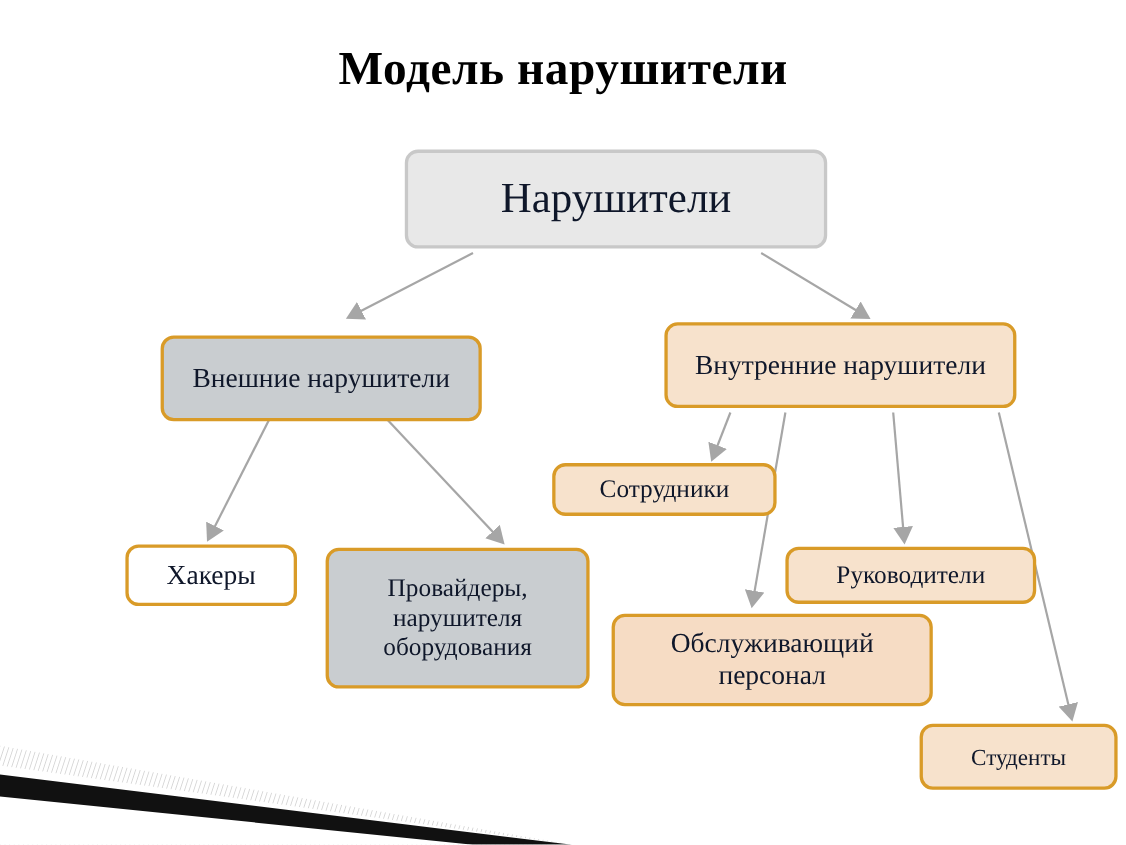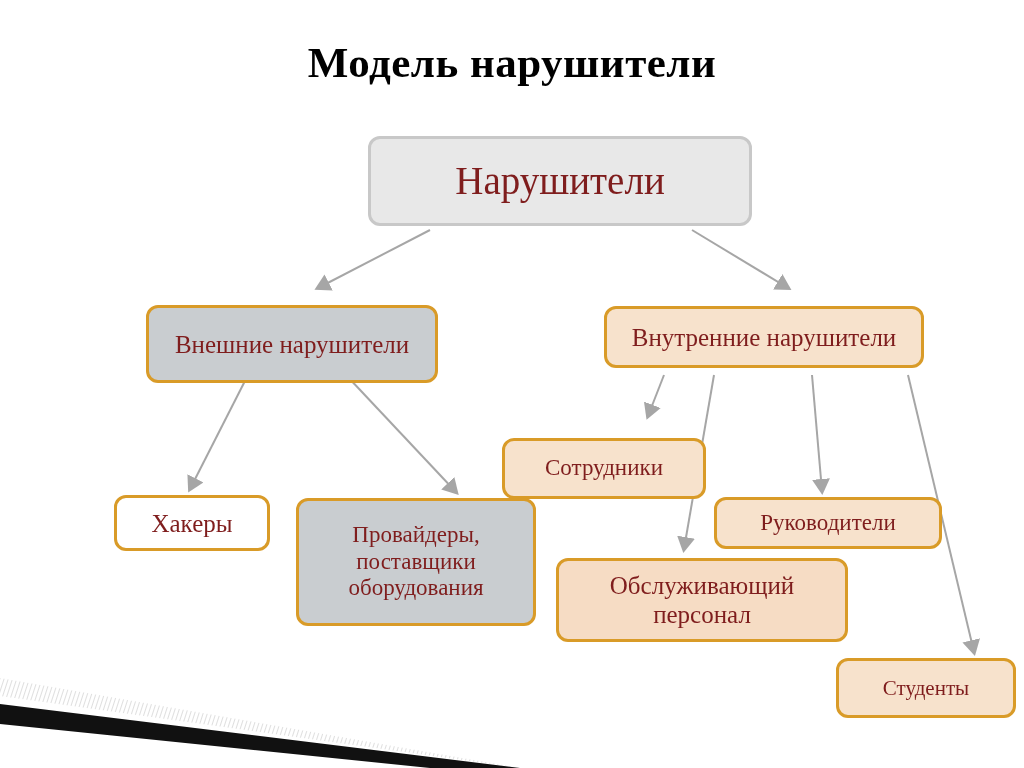--- a/index.html
+++ b/index.html
@@ -36,21 +36,21 @@
   .node {
     position: absolute;
     box-sizing: border-box;
     border: 3px solid #D99B28;
     border-radius: 12px;
     display: flex;
     align-items: center;
     justify-content: center;
     text-align: center;
     font-family: "Liberation Serif", serif;
-    color: #7f1d1d;
+    color: #0f172a;
     line-height: 1.16;
     padding: 2px 6px;
   }
   .node.root {
     border-color: #C8C8C8;
     background: #E8E8E8;
     border-width: 3px;
   }
   .node.gray {
     background: #C9CDD0;
@@ -68,36 +68,34 @@
   #node-root {
     left: 368px; top: 136px; width: 384px; height: 90px;
     font-size: 39px;
   }
   #node-external {
     left: 146px; top: 293px; width: 292px; height: 78px;
     font-size: 25px;
     margin-top: 12px;
   }
   #node-internal {
-    left: 604px; top: 293px; width: 320px; height: 62px;
+    left: 604px; top: 293px; width: 320px; height: 78px;
     font-size: 25px;
-    margin-top: 13px;
   }
   #node-hackers {
     left: 114px; top: 495px; width: 156px; height: 56px;
     font-size: 25px;
   }
   #node-providers {
     left: 296px; top: 498px; width: 240px; height: 128px;
     font-size: 23px;
   }
   #node-employees {
-    left: 502px; top: 421px; width: 204px; height: 61px;
+    left: 502px; top: 421px; width: 204px; height: 48px;
     font-size: 23px;
-    margin-top: 17px;
   }
   #node-managers {
     left: 714px; top: 497px; width: 228px; height: 52px;
     font-size: 23px;
     text-align: center;
   }
   #node-service {
     left: 556px; top: 558px; width: 292px; height: 84px;
     font-size: 25px;
   }
@@ -143,21 +141,21 @@
       <path d="M812,375 L822,491"></path>
       <path d="M714,375 L684,549"></path>
       <path d="M908,375 L974,652"></path>
     </g>
   </svg>
 
   <div class="node root" id="node-root">Нарушители</div>
   <div class="node gray" id="node-external">Внешние нарушители</div>
   <div class="node peach-light" id="node-internal">Внутренние нарушители</div>
   <div class="node white" id="node-hackers">Хакеры</div>
-  <div class="node gray" id="node-providers">Провайдеры, поставщики оборудования</div>
+  <div class="node gray" id="node-providers">Провайдеры, нарушителя оборудования</div>
   <div class="node peach-light" id="node-employees">Сотрудники</div>
   <div class="node peach-light" id="node-managers">Руководители</div>
   <div class="node peach" id="node-service">Обслуживающий персонал</div>
   <div class="node peach-light" id="node-students">Студенты</div>
 
   <svg id="corner" viewBox="0 0 520 130">
     <defs>
       <pattern id="hatch" width="4" height="4" patternUnits="userSpaceOnUse" patternTransform="rotate(18)">
         <line x1="0" y1="0" x2="0" y2="4" stroke="#8a8a8a" stroke-width="1"></line>
       </pattern>

